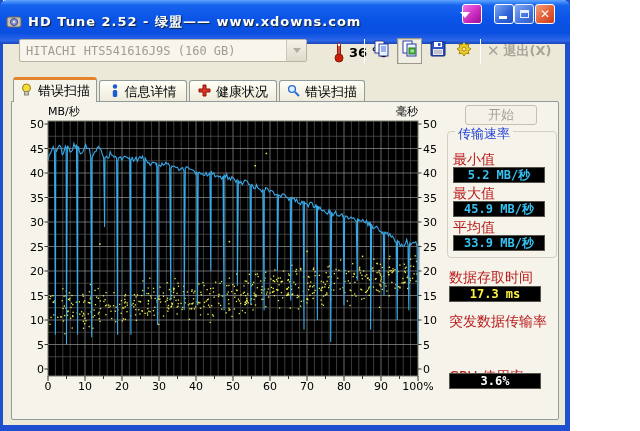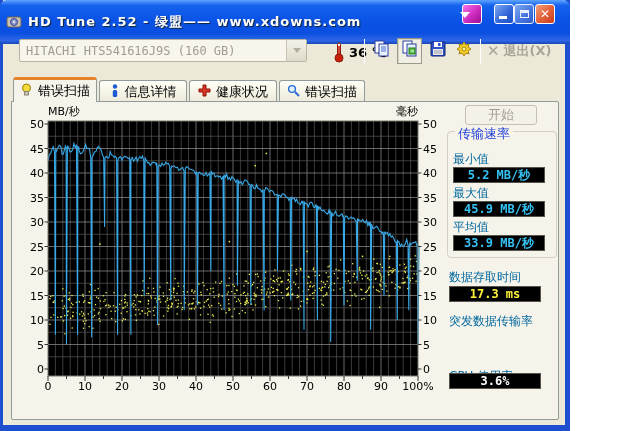--- a/index.html
+++ b/index.html
@@ -63,21 +63,21 @@
   #chart-svg { position:absolute; left:12px; top:103px; }
 
   
   .startbtn { position:absolute; left:462px; top:105px; width:72px; height:20px;
     background:#F3F1E8; border:1px solid #C6C0B2; border-radius:3px;
     color:#A39E93; font-size:13px; display:flex; align-items:center; justify-content:center; cursor:pointer; }
   .groupbox { position:absolute; left:444px; top:131px; width:110px; height:127px;
     border:1px solid #D5D1C0; border-radius:4px; }
   .grouptitle { position:absolute; left:452px; top:125px; background:#F5F3EA; padding:0 3px;
     color:#1F3FD8; font-size:13px; }
-  .lbl { position:absolute; font-size:12px; color:#0369a1; white-space:nowrap; }
+  .lbl { position:absolute; font-size:14px; color:#b91c1c; white-space:nowrap; }
   .lcd { position:absolute; width:92px; height:16px; background:#000; border:1px solid #55534A;
     display:flex; align-items:center; justify-content:center;
     font-family:"DejaVu Sans Mono", monospace; font-size:12px; font-weight:bold; letter-spacing:0; }
   .cyan { color:#35C2F2; } .yellow { color:#FFF23C; } .white { color:#FFFFFF; }
 </style>
 </head>
 <body>
 
 <div class="stage">
   <div class="window">

